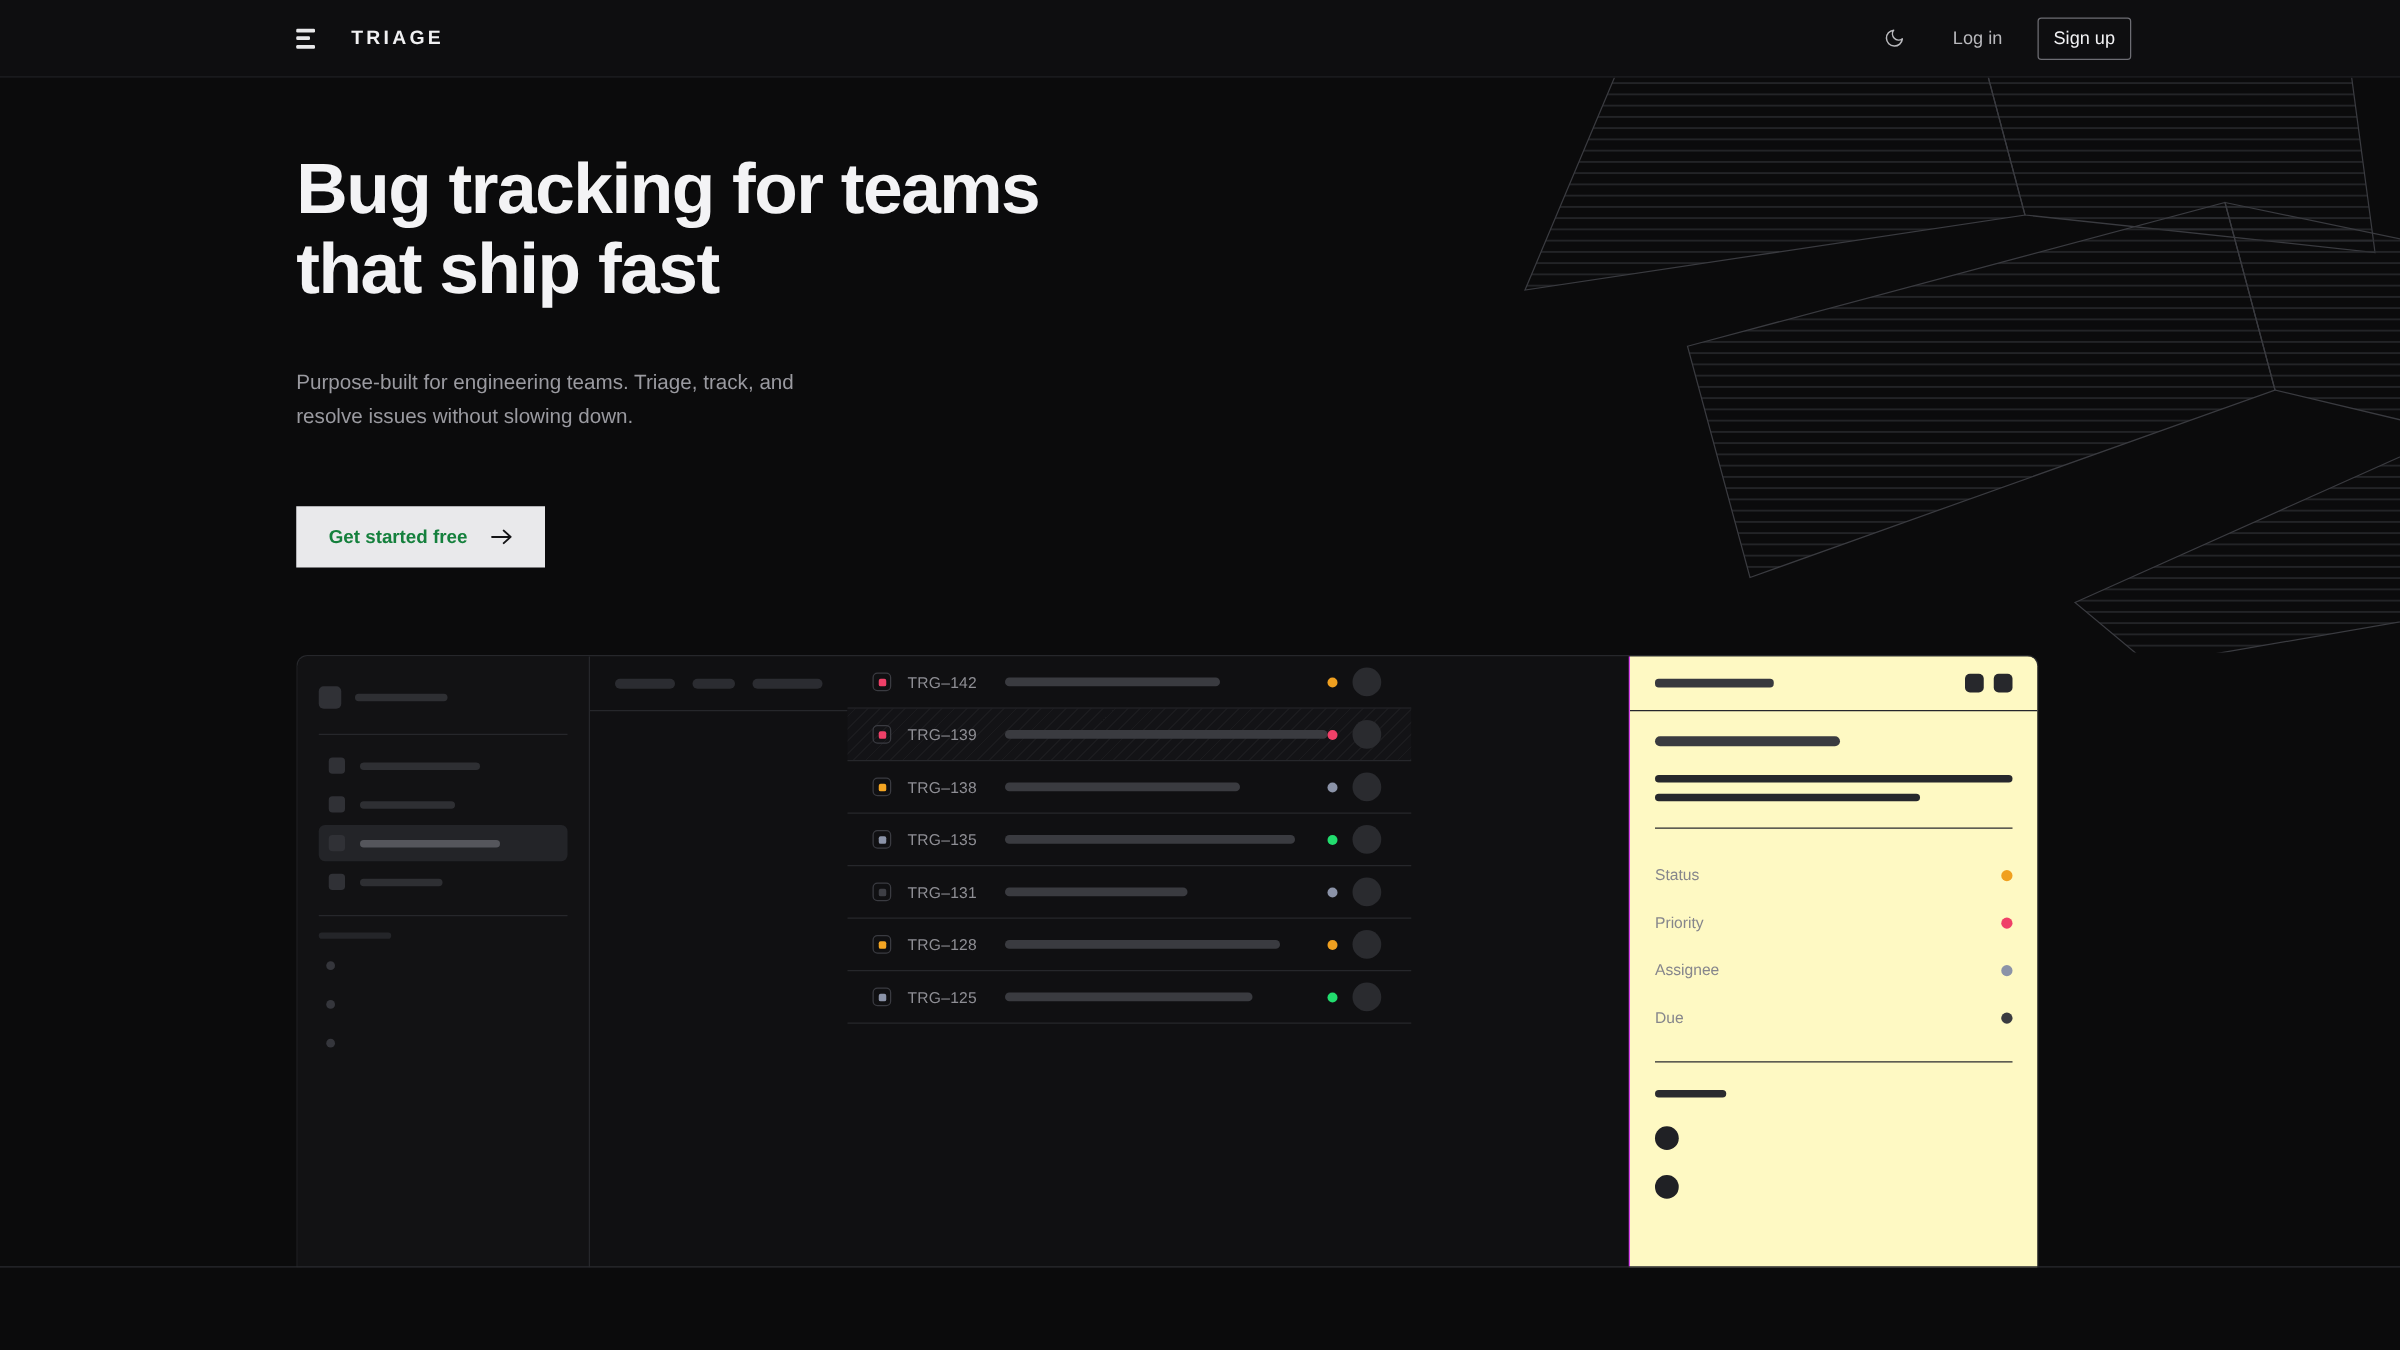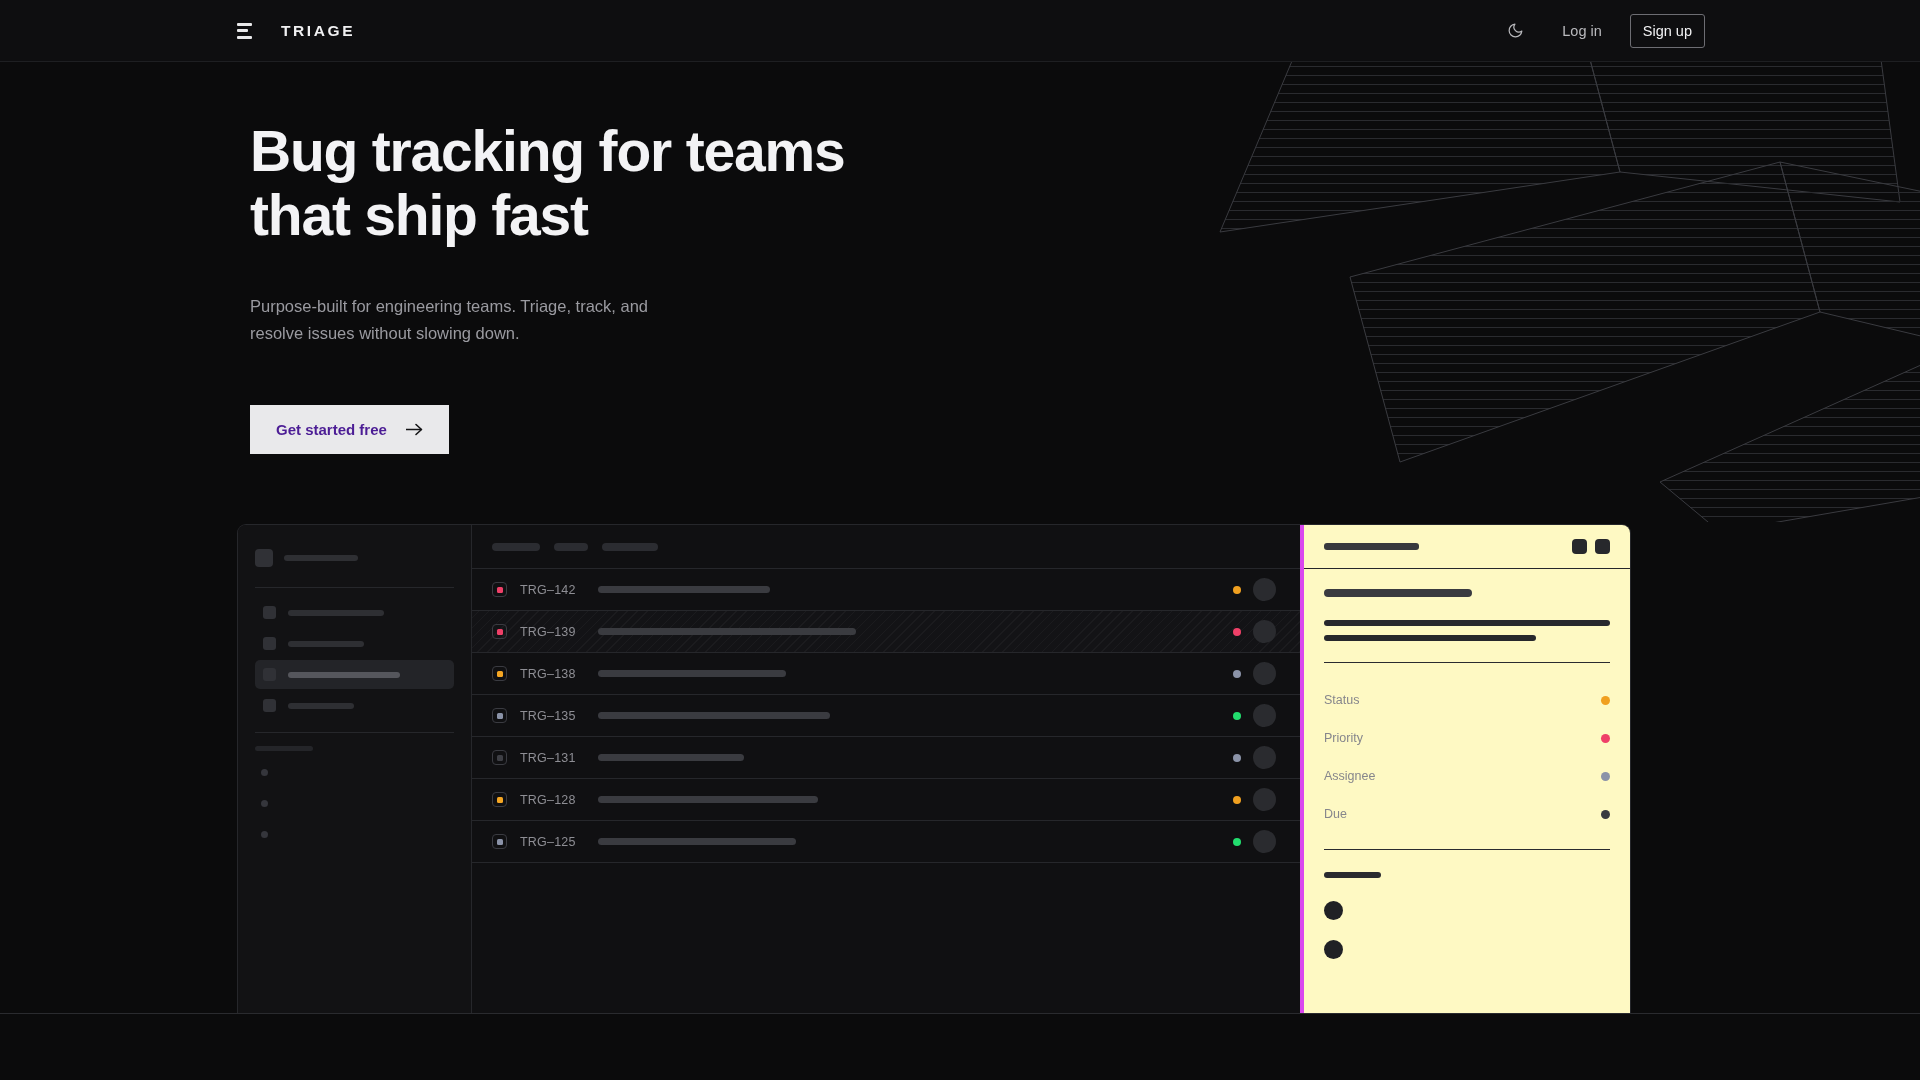--- a/index.html
+++ b/index.html
@@ -103,21 +103,21 @@
     right: 0;
     width: 900px;
     height: 460px;
     pointer-events: none;
     z-index: 1;
   }
 
   
   .hero {
     position: absolute;
-    left: 250px;
+    left: 237px;
     top: 120px;
     z-index: 10;
   }
   .hero h1 {
     color: #f3f3f5;
     font-size: 57px;
     line-height: 1.12;
     font-weight: 700;
     letter-spacing: -1.2px;
     max-width: 720px;
@@ -128,21 +128,21 @@
     font-size: 16.5px;
     line-height: 1.65;
     max-width: 470px;
   }
   .cta {
     margin-top: 58px;
     display: inline-flex;
     align-items: center;
     gap: 19px;
     background: #e9e9eb;
-    color: #4c1d95;
+    color: #15803d;
     font-size: 15px;
     font-weight: 700;
     padding: 16px 26px;
     border: none;
     cursor: pointer;
     font-family: "Liberation Sans", sans-serif;
   }
   .cta svg { display: block; }
 
   
@@ -206,23 +206,23 @@
   .side-item.active .sk { background: #55565c; }
 
   .side-div2 { height: 1px; background: #26272b; margin: 12px 0 13px 0; }
   .side-label { height: 5px; width: 58px; background: #242529; border-radius: 3px; margin-bottom: 18px; }
   .side-sub { display: flex; flex-direction: column; gap: 24px; padding-left: 6px; }
   .side-sub .sk-dot { width: 7px; height: 7px; background: #35363c; }
 
   
   .mock-list {
     flex: 1 1 auto;
-    border-right: 4px solid #d946ef;
-    display: flex;
-    flex-direction: column;
+    border-right: 1px solid #d946ef;
+    display: flex;
+    flex-direction: row;
     min-width: 0;
   }
   .list-toolbar {
     height: 44px;
     border-bottom: 1px solid #26272b;
     display: flex; align-items: center; gap: 14px;
     padding: 0 20px;
     flex: 0 0 44px;
   }
   .chip { height: 8px; background: #2b2c31; border-radius: 5px; }

